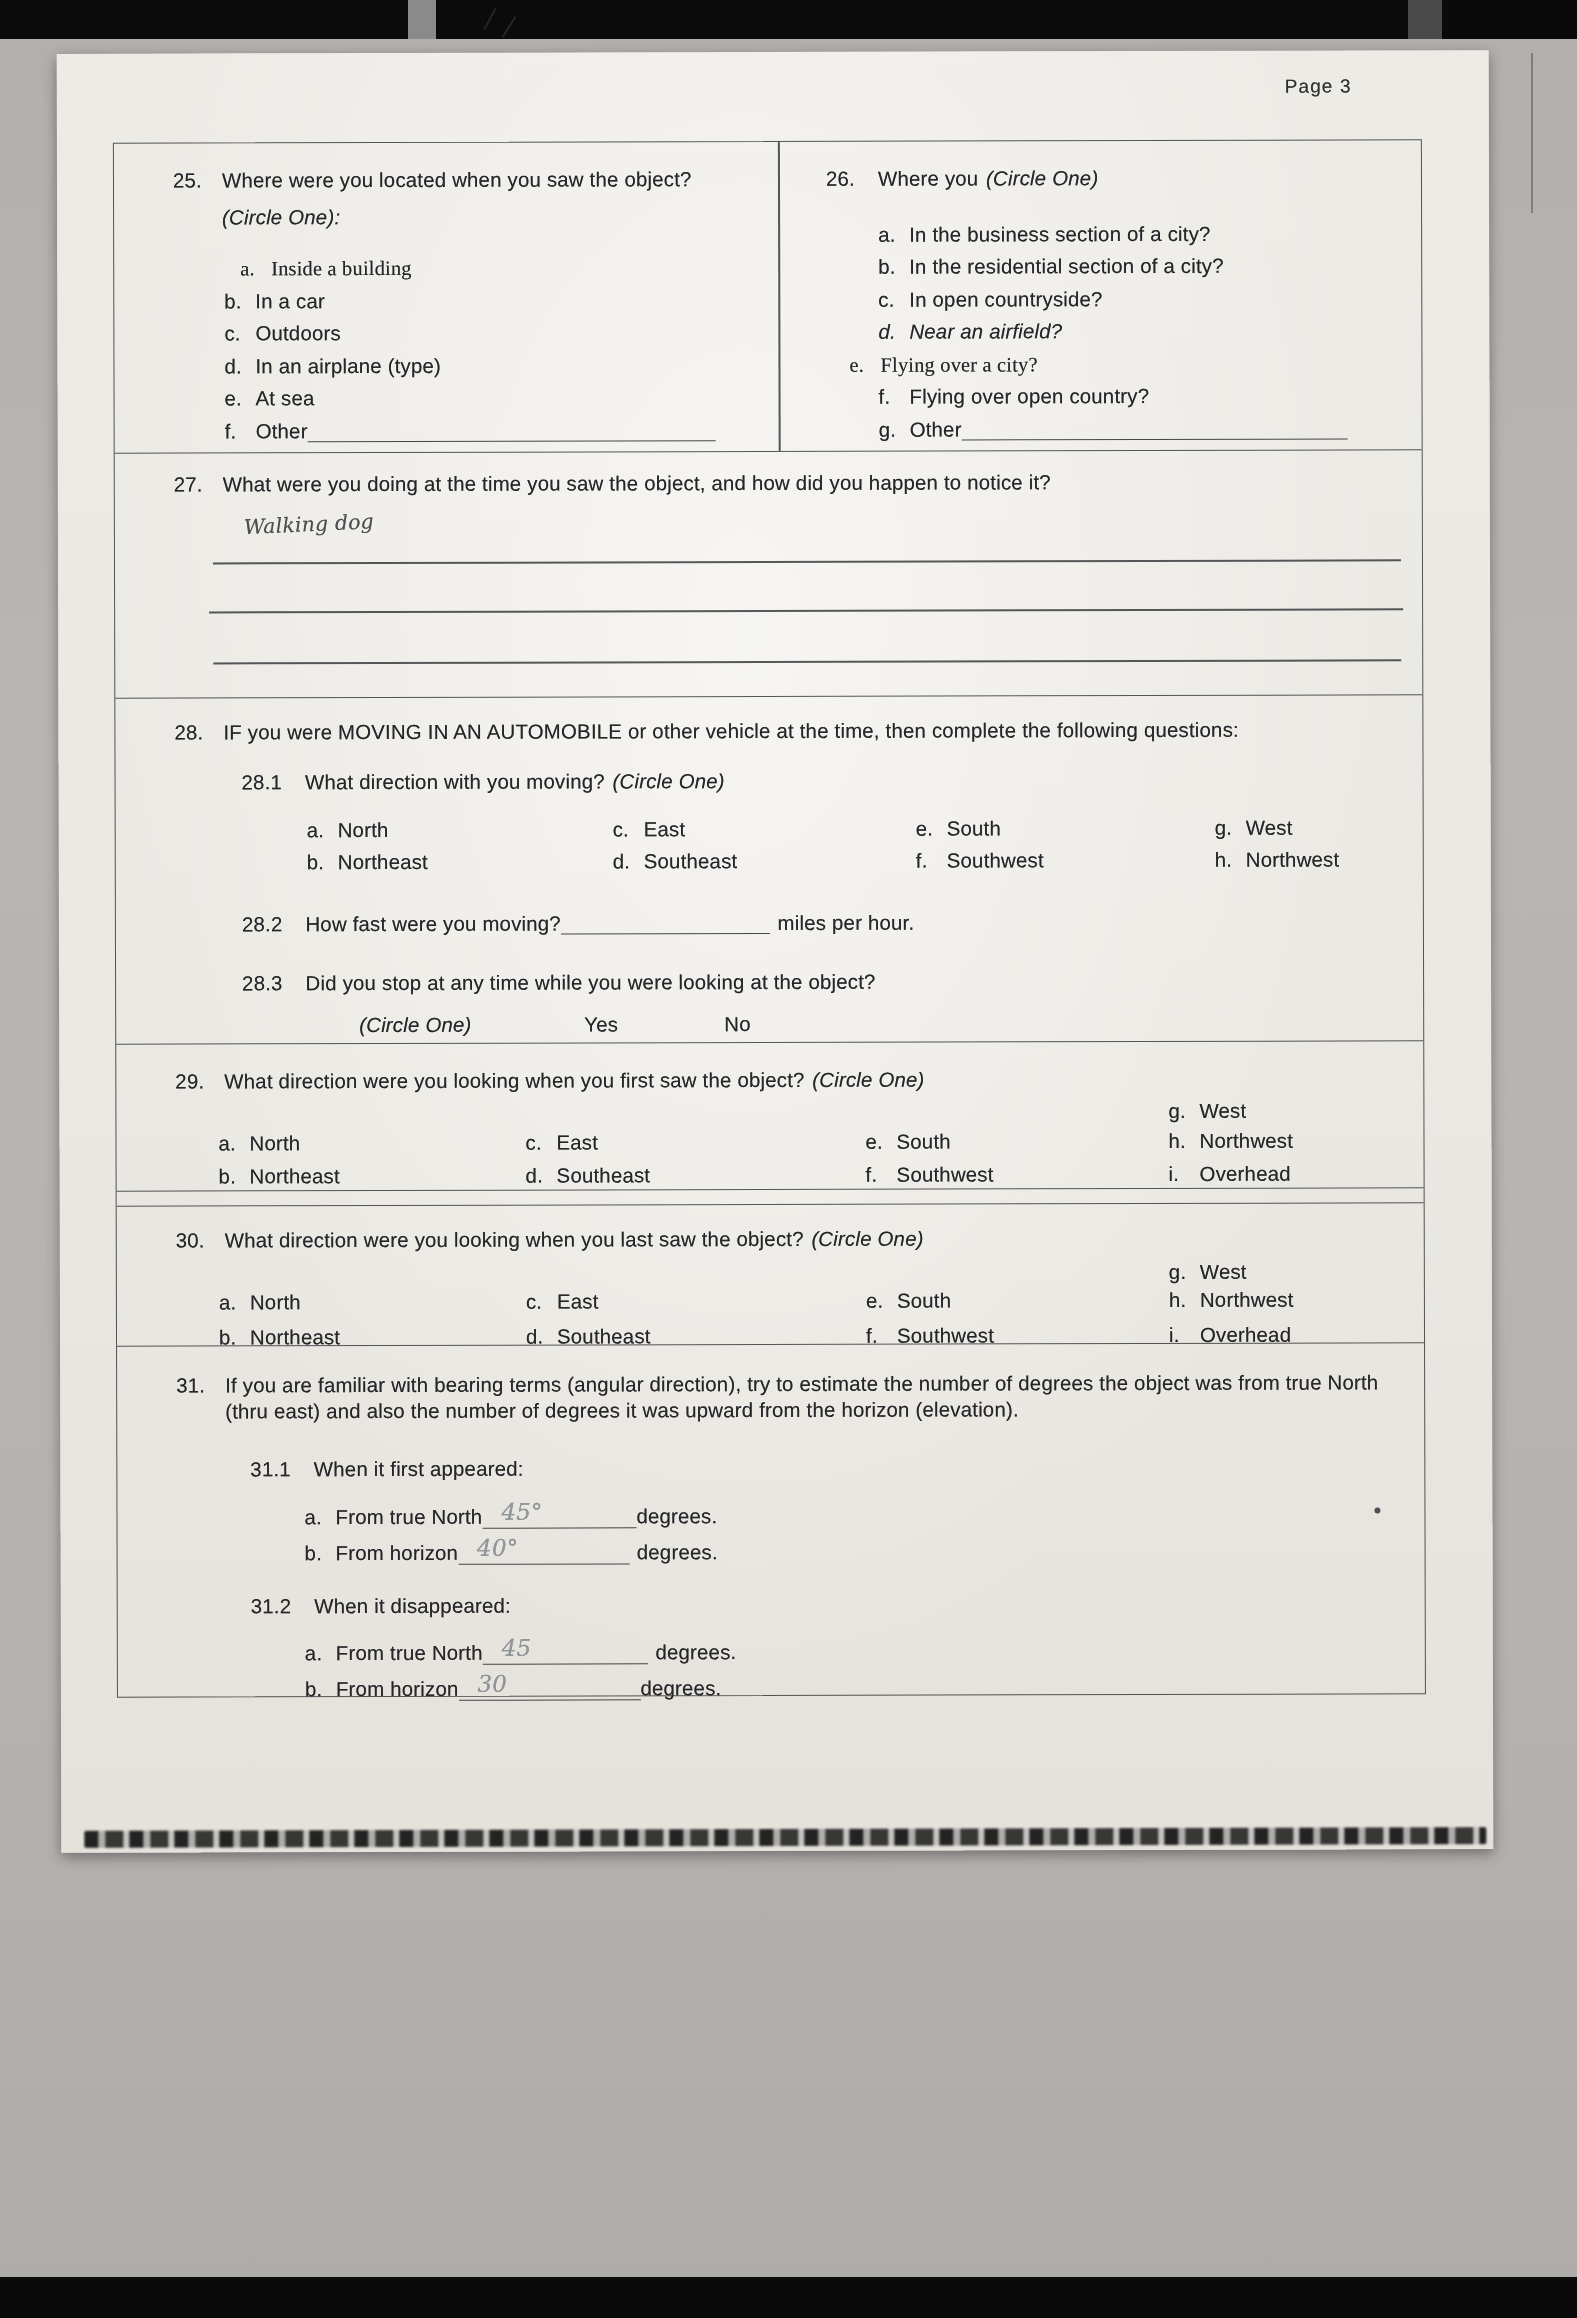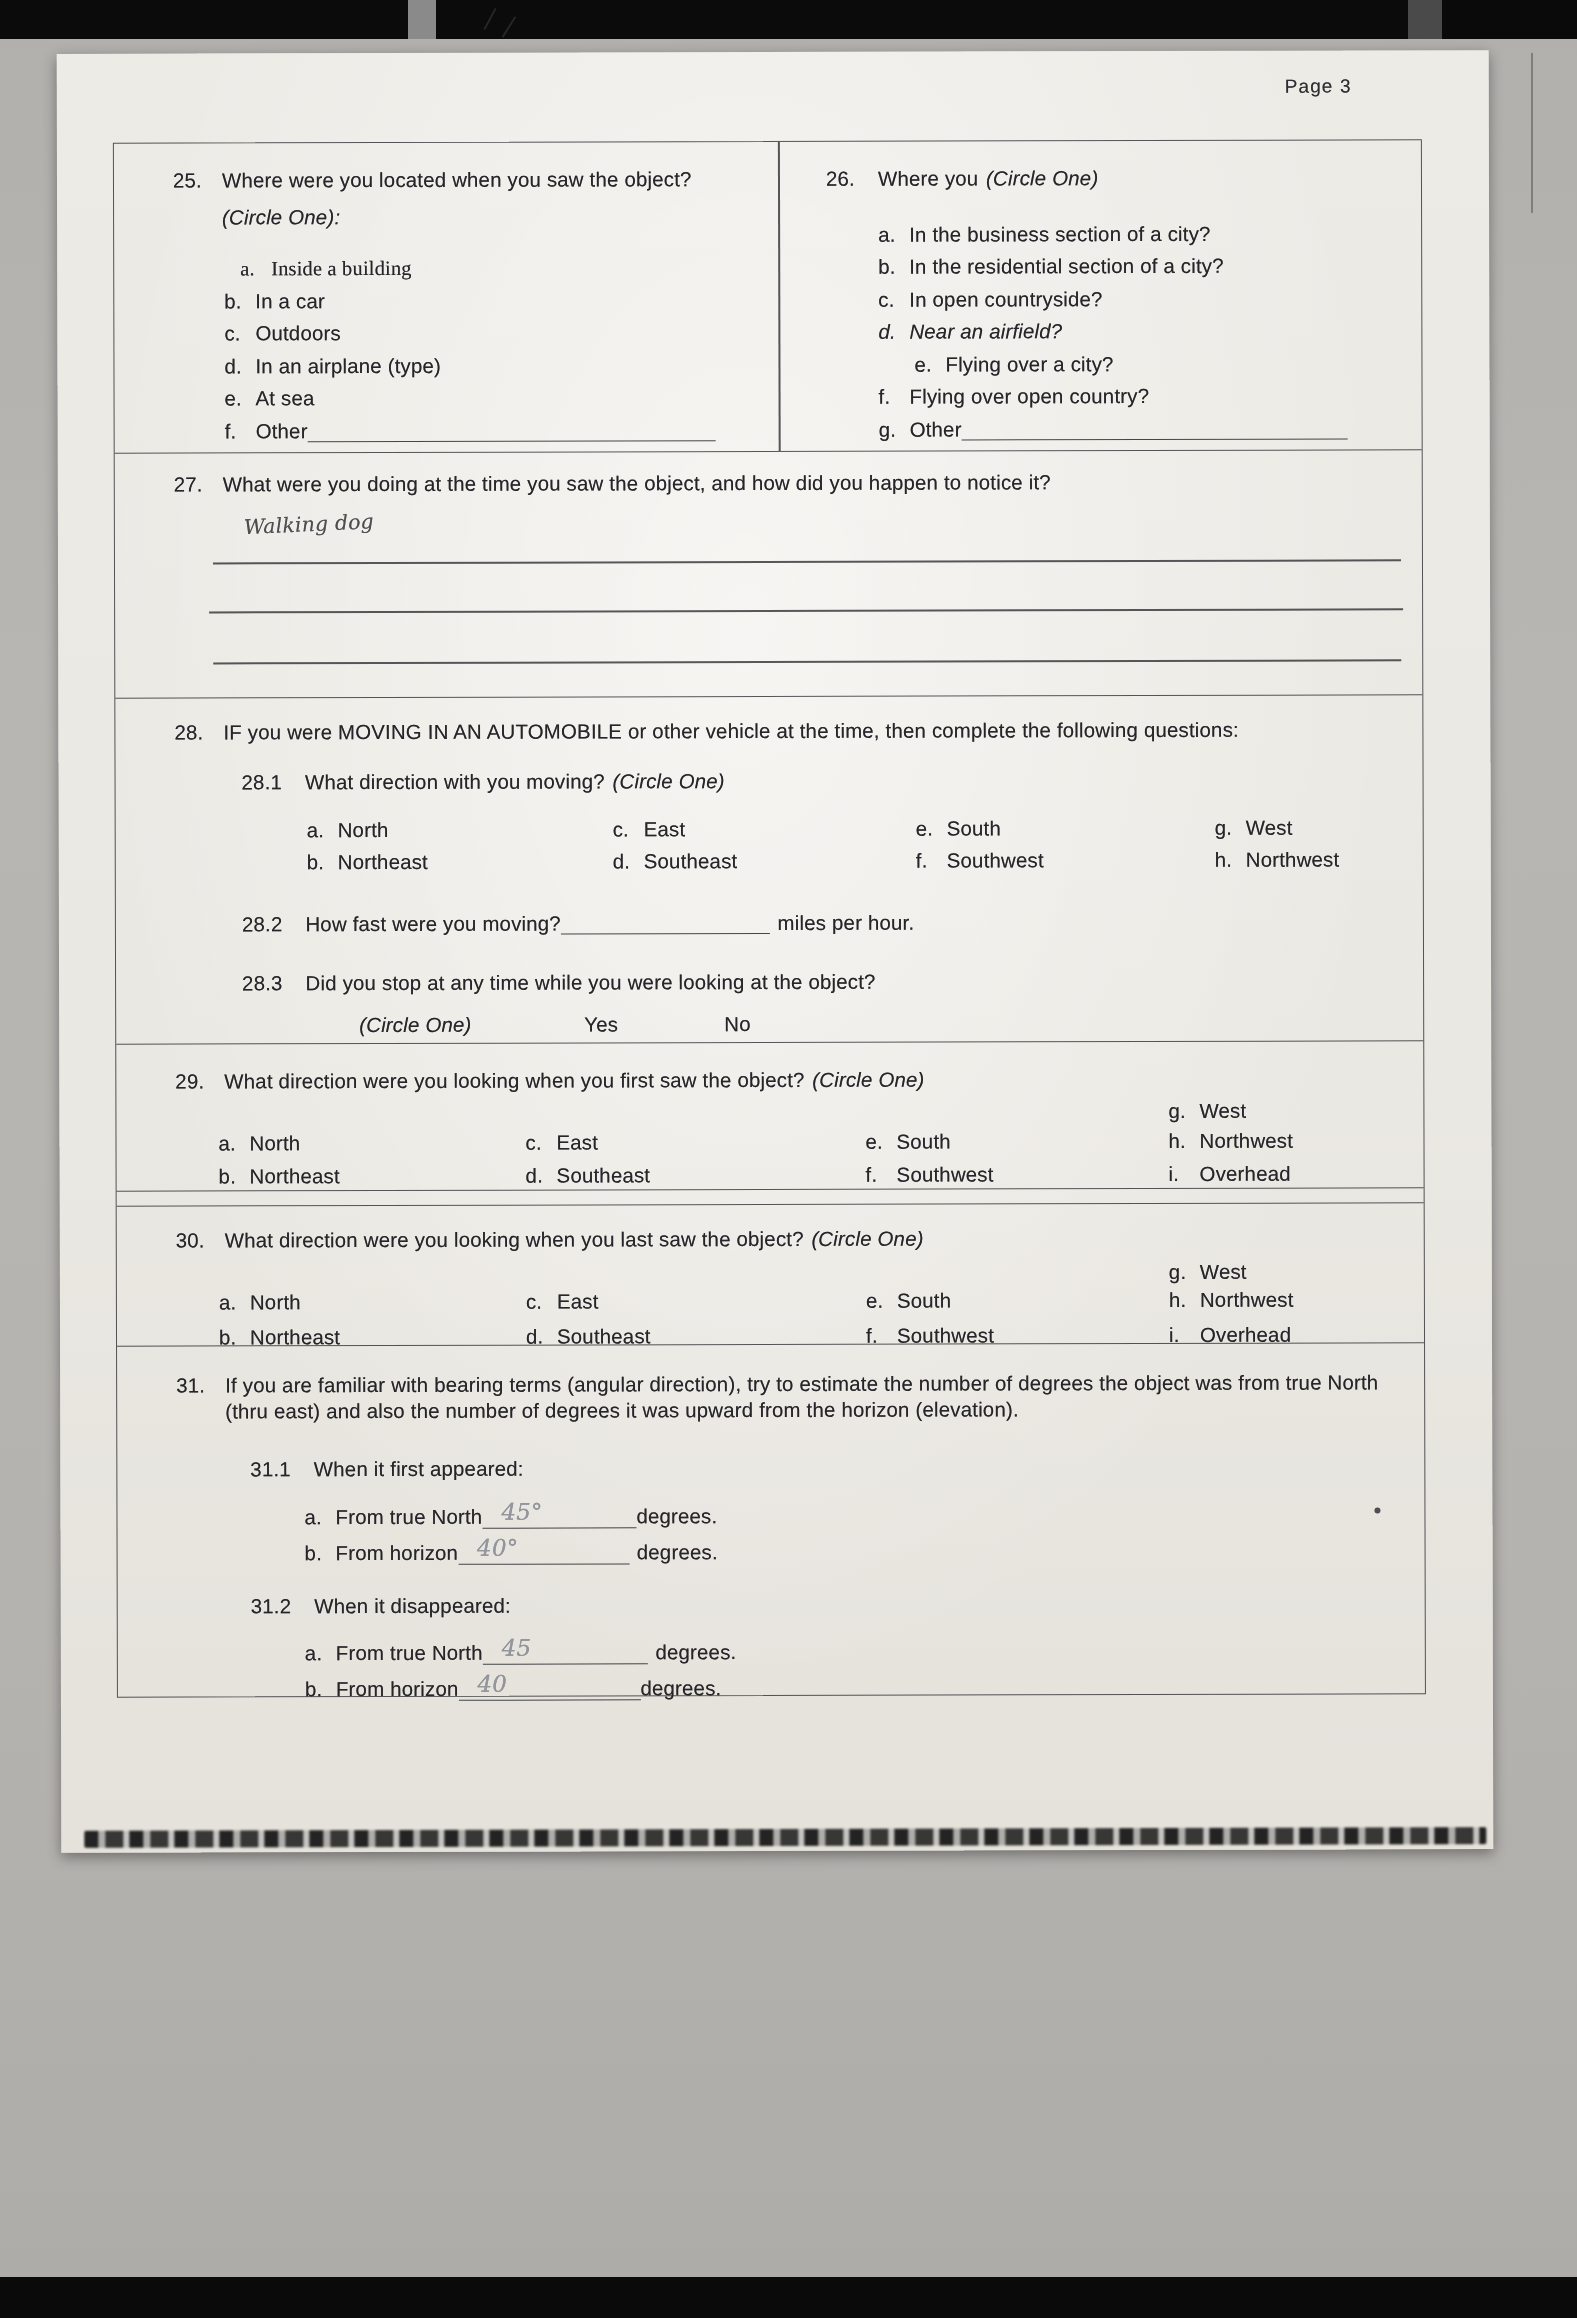--- a/index.html
+++ b/index.html
@@ -130,21 +130,21 @@
       </div>
       <div class="abs" style="left:764px; top:113px;">
         <span class="letter">b.</span><span>In the residential section of a city?</span>
       </div>
       <div class="abs" style="left:764px; top:146px;">
         <span class="letter">c.</span><span>In open countryside?</span>
       </div>
       <div class="abs" style="left:764px; top:178px;font-style:italic;">
         <span class="letter">d.</span><span>Near an airfield?</span>
       </div>
-      <div class="abs" style="left:800px; top:211px;">
+      <div class="abs" style="left:735px; top:211px;font-family:Liberation Serif, serif;">
         <span class="letter">e.</span><span>Flying over a city?</span>
       </div>
       <div class="abs" style="left:764px; top:243px;">
         <span class="letter">f.</span><span>Flying over open country?</span>
       </div>
       <div class="abs" style="left:764px; top:276px;">
         <span class="letter">g.</span><span>Other</span><span class="fill-line" style="width:386px;"></span>
       </div>
     </div>
 
@@ -286,21 +286,21 @@
         <span class="letter">b.</span><span>From horizon</span><span class="fill-line" style="width:171px;"><span class="hand hv">40°</span></span><span class="gap-l">degrees.</span>
       </div>
 
       <div class="abs" style="left:133px; top:248px;">
         <span class="qsub">31.2</span><span>When it disappeared:</span>
       </div>
       <div class="abs" style="left:187px; top:295px;">
         <span class="letter">a.</span><span>From true North</span><span class="fill-line" style="width:165px;"><span class="hand hv">45</span></span><span class="gap-l">degrees.</span>
       </div>
       <div class="abs" style="left:187px; top:331px;">
-        <span class="letter">b.</span><span>From horizon</span><span class="fill-line" style="width:182px;"><span class="hand hv">40</span></span><span>degrees.</span>
+        <span class="letter">b.</span><span>From horizon</span><span class="fill-line" style="width:182px;"><span class="hand hv">30</span></span><span>degrees.</span>
       </div>
     </div>
 
   </div>
 
   <div class="noise-band"></div>
   <div class="speck" style="left:1314px; top:1457px;"></div>
 </div>
 
 <div class="strip-bottom"></div>

